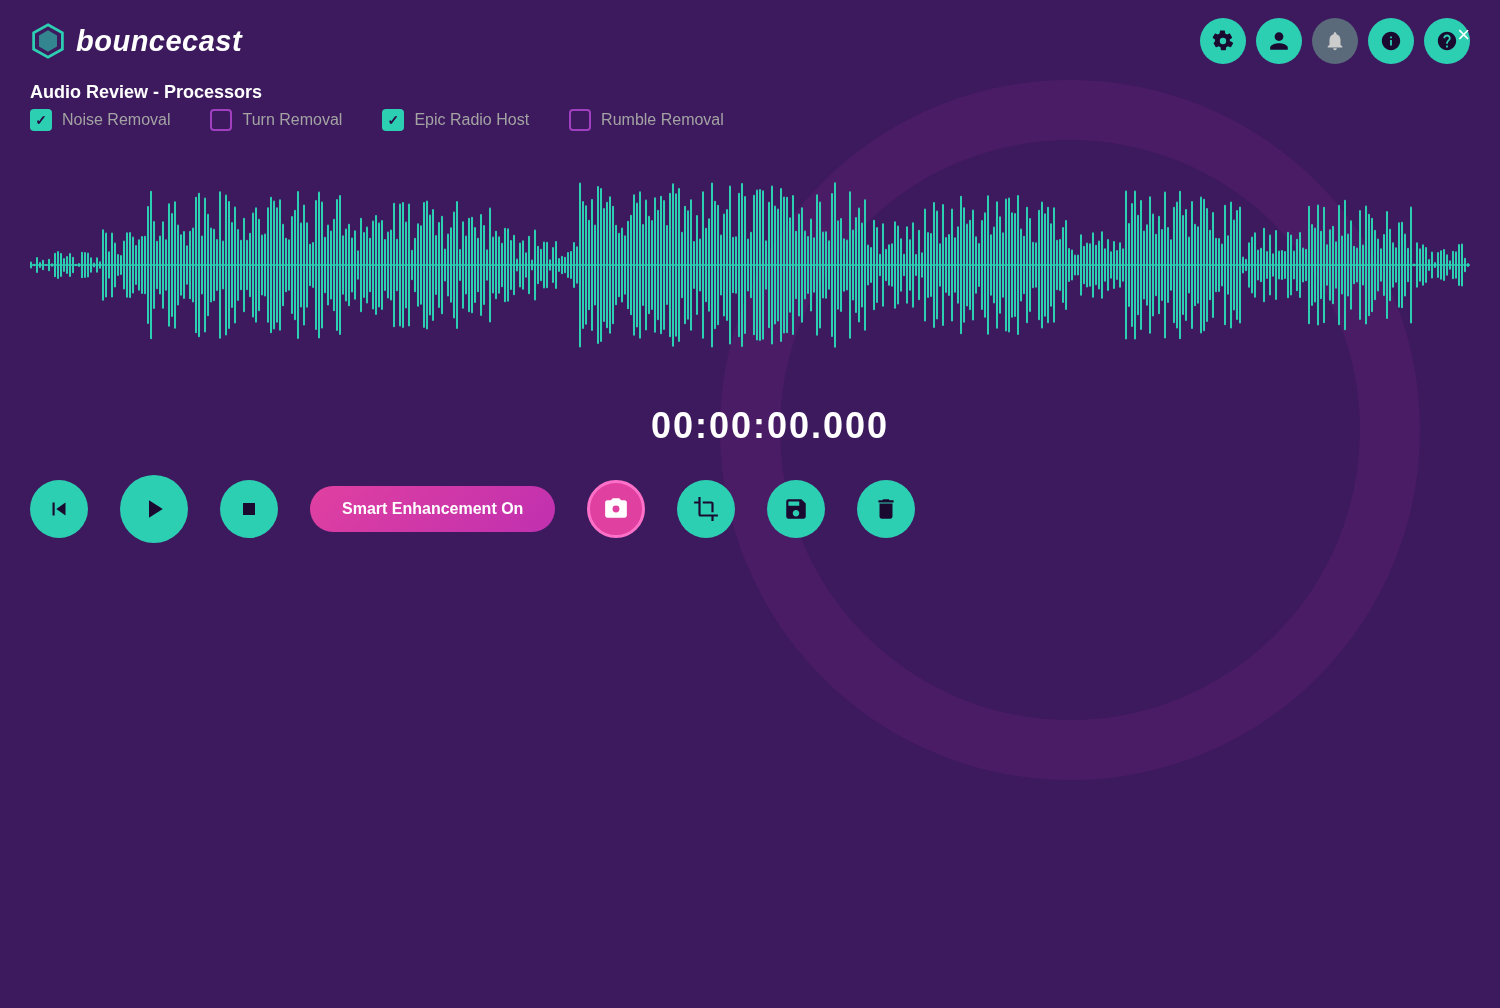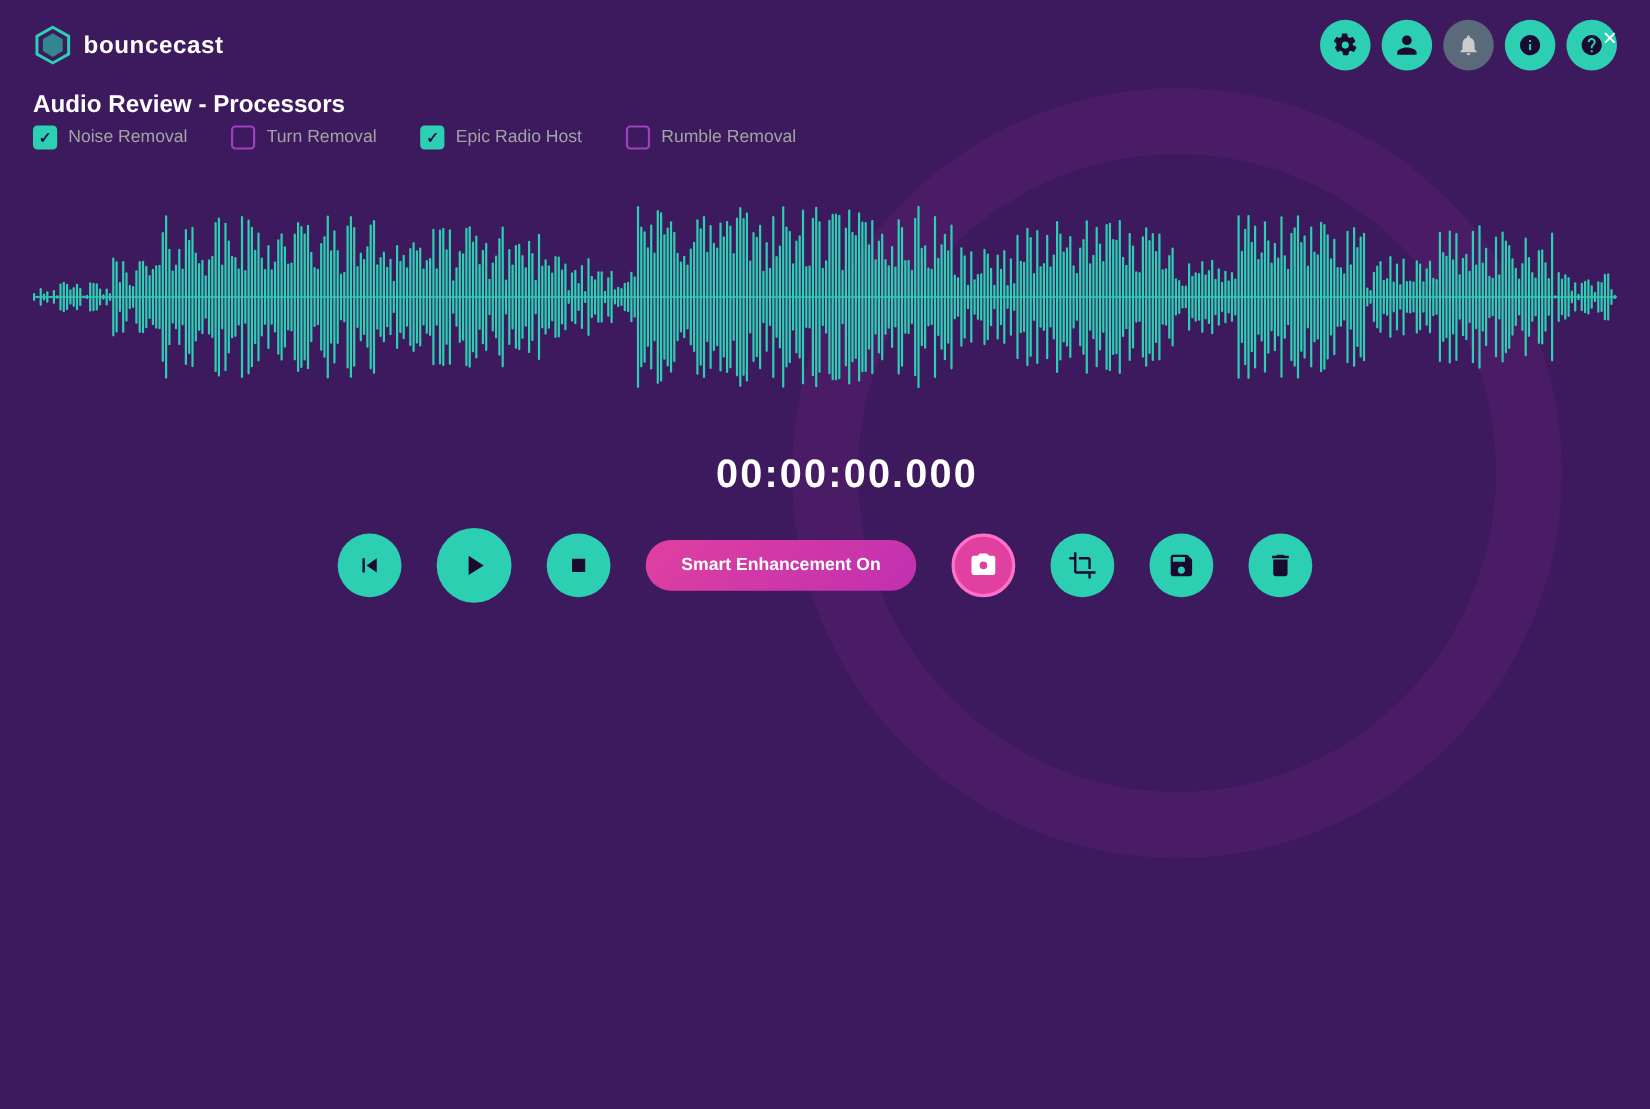--- a/index.html
+++ b/index.html
@@ -41,23 +41,24 @@
       gap: 10px;
     }
 
     .logo-hex {
       width: 36px;
       height: 36px;
     }
 
     .logo-text {
       color: white;
-      font-size: 22px;
+      font-size: 29px;
       font-weight: 600;
       letter-spacing: 0.5px;
+      font-style: italic;
     }
 
     .header-icons {
       display: flex;
       gap: 10px;
     }
 
     .header-icon-btn {
       width: 46px;
       height: 46px;
@@ -77,21 +78,21 @@
 
     
     .main-content {
       padding: 0 30px;
       position: relative;
       z-index: 5;
     }
 
     .page-title {
       color: white;
-      font-size: 22px;
+      font-size: 18px;
       font-weight: 600;
       margin-bottom: 6px;
     }
 
     .page-subtitle {
       color: #c0a0d0;
       font-size: 14px;
       margin-bottom: 20px;
     }
 
@@ -164,21 +165,20 @@
       font-size: 36px;
       font-weight: 700;
       letter-spacing: 2px;
       margin-left: 40px;
     }
 
     
     .controls-row {
       display: flex;
       align-items: center;
-      justify-content: center;
       gap: 32px;
     }
 
     .ctrl-btn {
       width: 58px;
       height: 58px;
       border-radius: 50%;
       border: none;
       cursor: pointer;
       display: flex;

